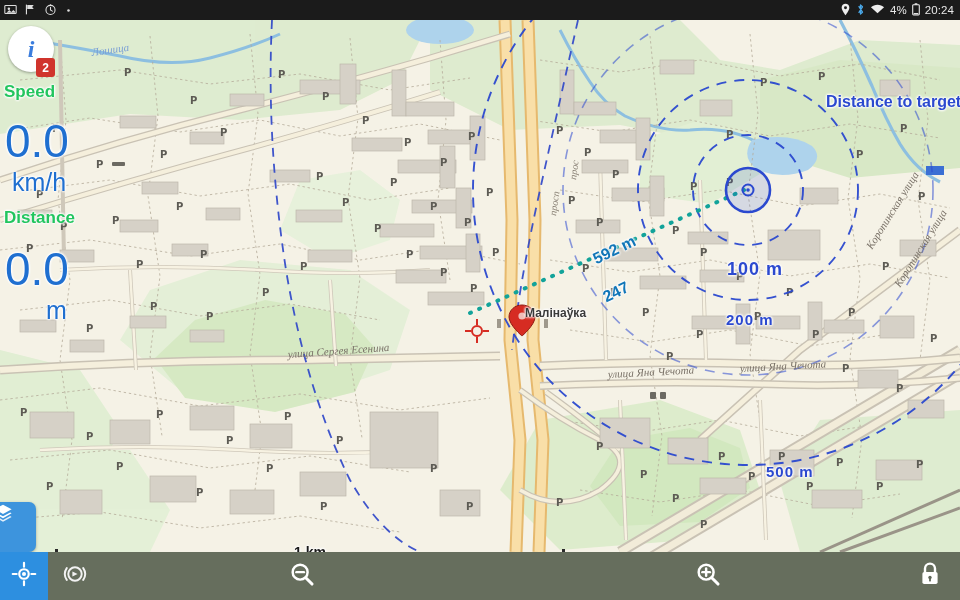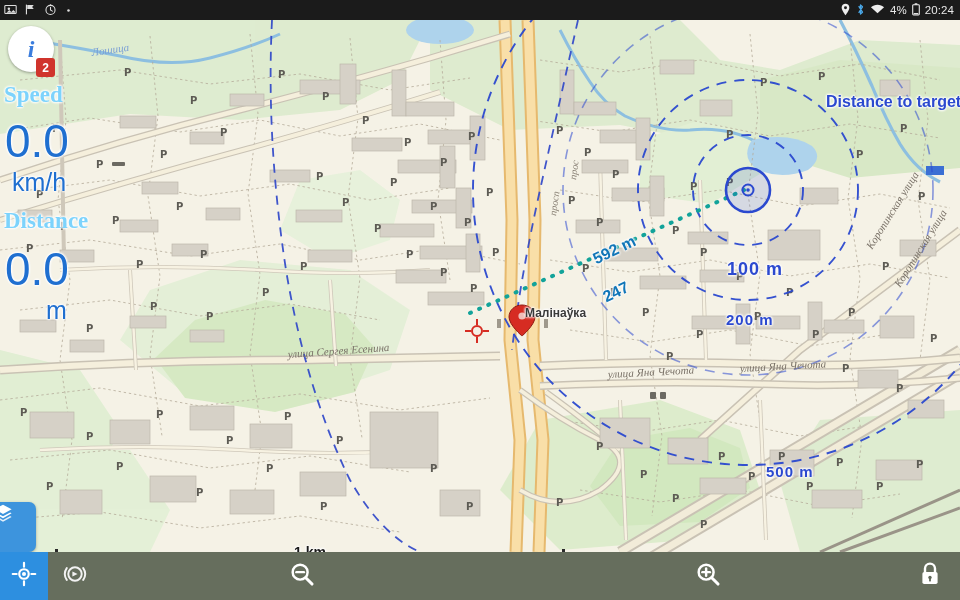--- a/index.html
+++ b/index.html
@@ -28,22 +28,22 @@
   #info-btn { position:absolute; left:8px; top:6px; width:46px; height:46px;
     border-radius:50%; background:#ffffff; box-shadow:0 1px 3px rgba(0,0,0,.35);
     display:flex; align-items:center; justify-content:center;
     pointer-events:auto; }
   #info-btn span { font-family:"Liberation Serif", serif; font-style:italic;
     font-size:24px; color:#3b7ddd; font-weight:bold; }
   #info-badge { position:absolute; left:36px; top:38px; min-width:19px;
     height:19px; background:#d0342c; color:#fff; border-radius:3px;
     font-size:12px; font-weight:bold; display:flex; align-items:center;
     justify-content:center; padding:0 4px; pointer-events:auto; }
-  .hud-label { color:#7dd3fc; font-size:23px; font-weight:bold;
-    text-shadow:0 0 3px #fff,0 0 3px #fff,0 0 3px #fff,0 0 2px #fff;font-family:Liberation Serif, serif; }
+  .hud-label { color:#22c55e; font-size:17px; font-weight:bold;
+    text-shadow:0 0 3px #fff,0 0 3px #fff,0 0 3px #fff,0 0 2px #fff; }
   .hud-big { color:#1f6fd0; font-size:46px; font-weight:normal; line-height:.95;
     text-shadow:0 0 3px #fff,0 0 3px #fff,0 0 3px #fff,0 0 2px #fff; }
   .hud-unit { color:#1f6fd0; font-size:25px; font-weight:normal; line-height:1;
     text-shadow:0 0 3px #fff,0 0 3px #fff,0 0 3px #fff,0 0 2px #fff; }
   #speed-label { position:absolute; left:4px; top:62px; }
   #speed-value { position:absolute; left:5px; top:100px; }
   #speed-unit  { position:absolute; left:12px; top:150px; }
   #dist-label  { position:absolute; left:4px; top:188px; }
   #dist-value  { position:absolute; left:5px; top:228px; }
   #dist-unit   { position:absolute; left:46px; top:278px; }

